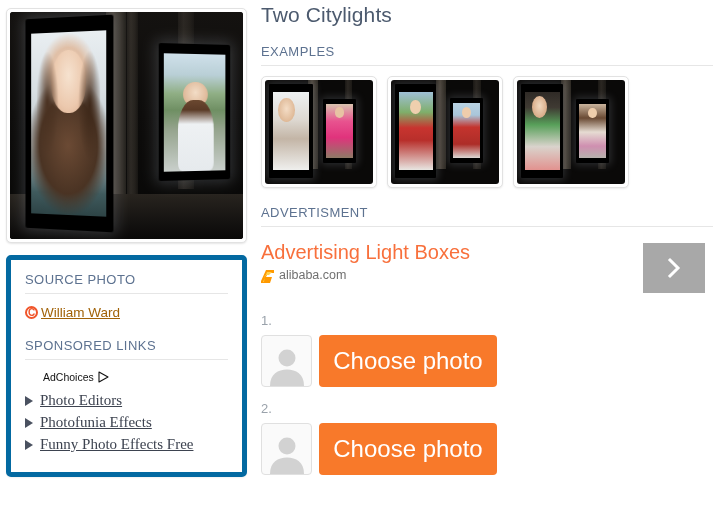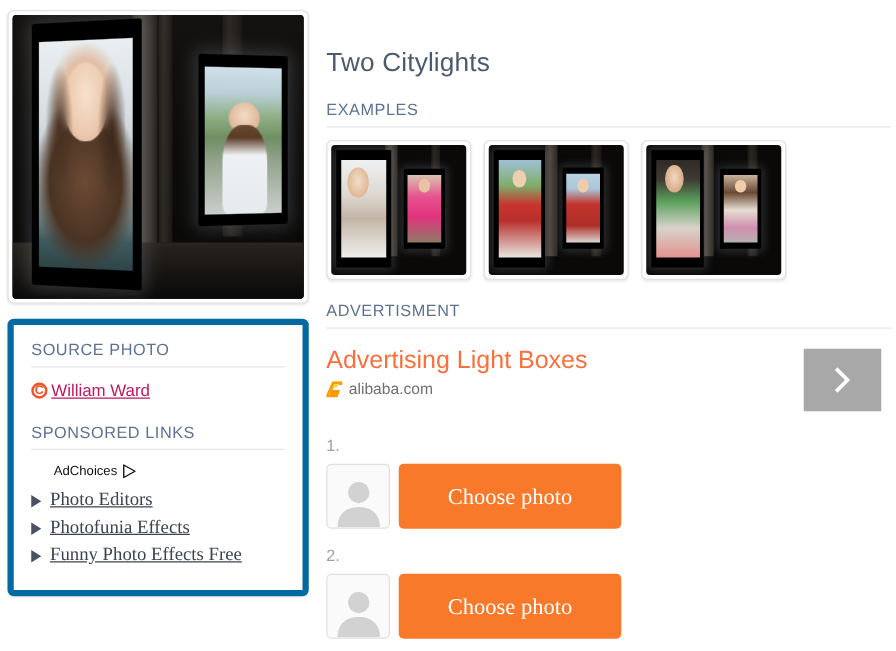--- a/index.html
+++ b/index.html
@@ -169,21 +169,21 @@
     font-size: 10px;
     line-height: 10px;
     font-weight: bold;
     display: flex;
     align-items: center;
     justify-content: center;
     box-sizing: border-box;
     flex: 0 0 auto;
   }
   .author-link {
-    color: #be185d;
+    color: #a16207;
     font-size: 13.5px;
     text-decoration: underline;
     cursor: pointer;
   }
 
   .sec-head.second { margin-top: 18px; }
 
   .adchoices {
     margin-top: 11px;
     margin-left: 18px;
@@ -221,21 +221,20 @@
     text-decoration: underline;
     font-family: "Liberation Serif", "Liberation Sans", sans-serif;
   }
 
   
   .right-col {
     position: absolute;
     left: 261px;
     top: 0;
     width: 452px;
-    margin-top: 36px;
   }
 
   .page-title {
     font-size: 21px;
     color: #4c5a6e;
     padding-top: 3px;
     letter-spacing: .1px;
   }
 
   .rsec-head {
@@ -375,22 +374,22 @@
     flex: 0 0 auto;
   }
   .avatar-box svg { display: block; }
   .choose-btn {
     width: 178px;
     height: 52px;
     background: #f8792a;
     border: none;
     border-radius: 4px;
     color: #ffffff;
-    font-size: 18px;
-    font-family: Liberation Serif, serif;
+    font-size: 24px;
+    font-family: Liberation Sans, sans-serif;
     cursor: pointer;
     display: flex;
     align-items: center;
     justify-content: center;
     padding: 0;
   }
 </style>
 </head>
 <body>
 

